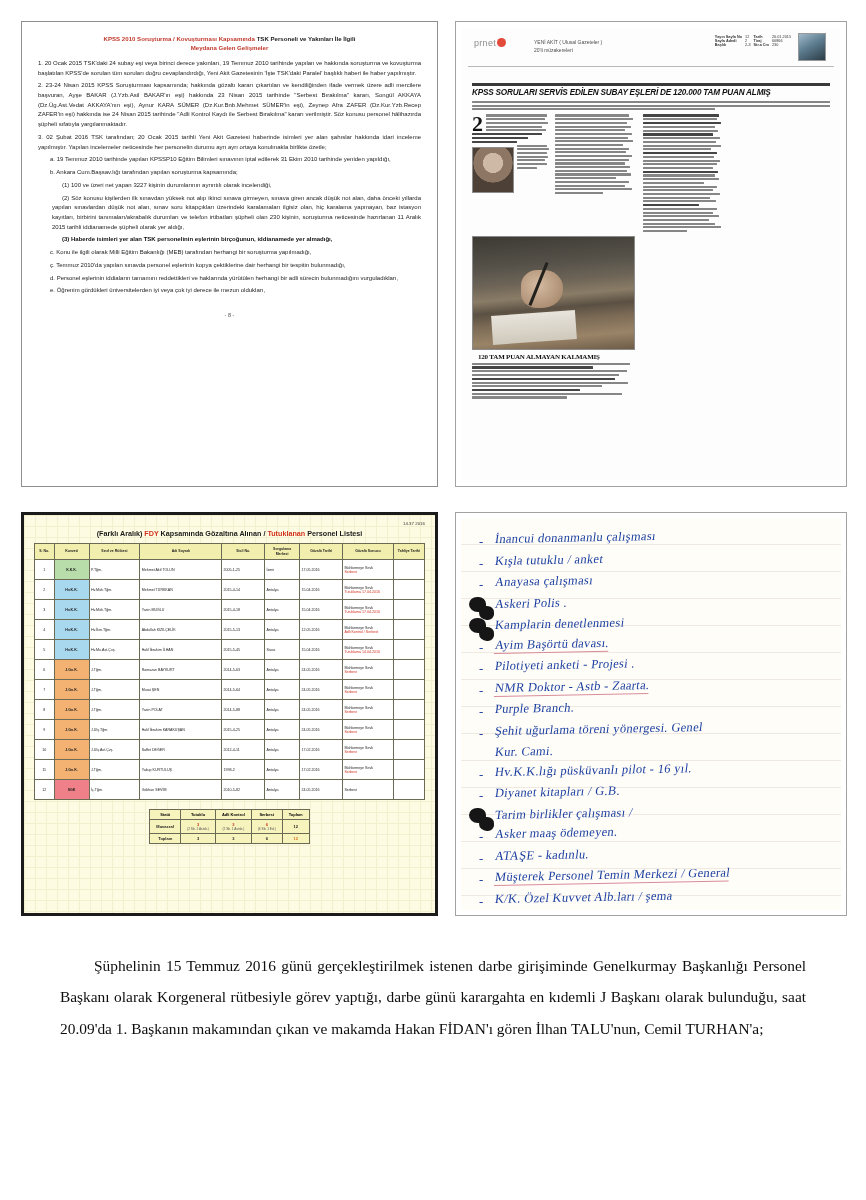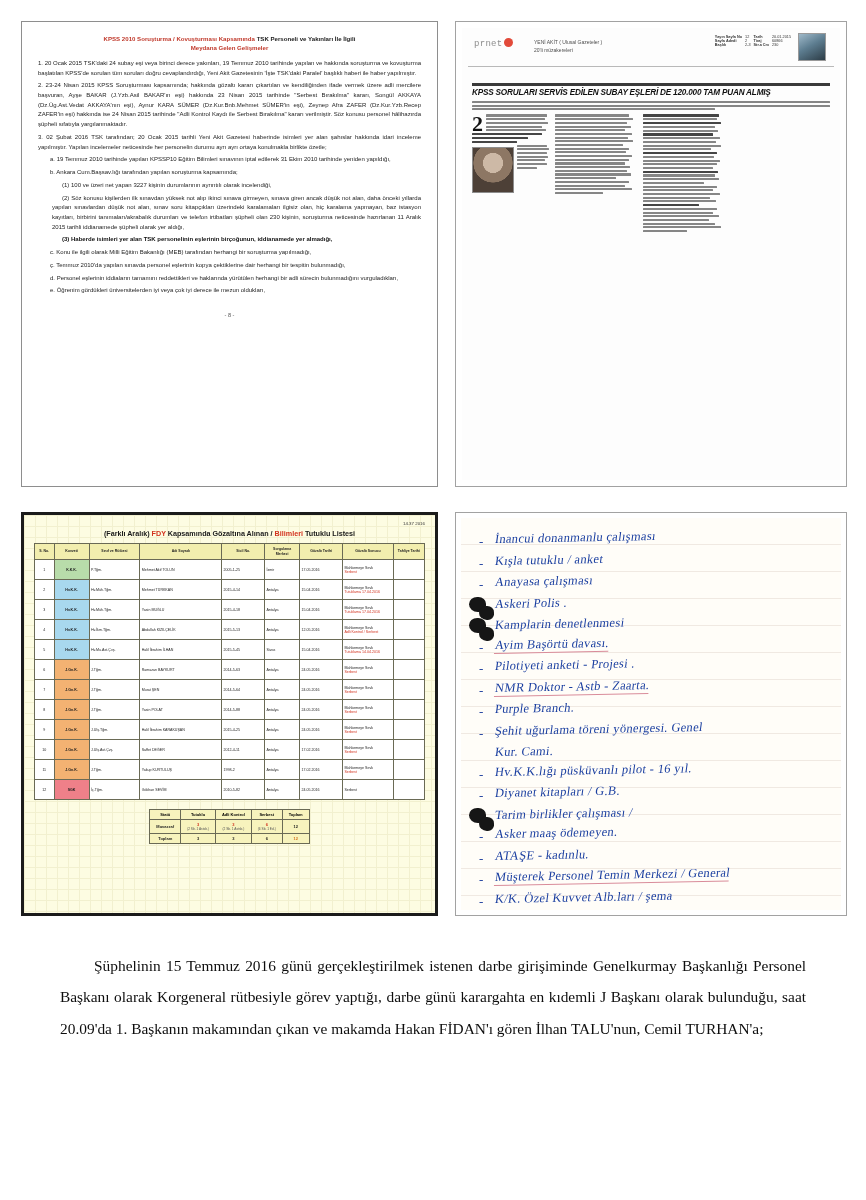--- a/index.html
+++ b/index.html
@@ -34,21 +34,21 @@
   .rep-p.ind{text-indent:12px;}
   .rep-p.ind2{padding-left:14px;text-indent:10px;}
   .bold{font-weight:bold;color:#111;}
   .pgno{text-align:center;font-size:5.6px;color:#555;margin-top:16px;
         font-family:"Liberation Sans", sans-serif;filter:blur(.3px);}
 
   
   #doc-news{left:455px;top:21px;width:392px;height:466px;border:1px solid #a2a2a2;}
   #doc-news .np-sheet{position:absolute;inset:6px;background:#fdfdfd;}
   .np-head{position:relative;height:38px;border-bottom:1px solid #b9b9b9;margin:0 6px;}
-  .np-logo{position:absolute;left:6px;top:10px;font-family:Liberation Mono, monospace;
+  .np-logo{position:absolute;left:6px;top:10px;font-family:Liberation Sans, sans-serif;
            font-size:9px;color:#8e8e8e;letter-spacing:.3px;filter:blur(.35px);}
   .np-logo .dot{display:inline-block;width:9px;height:9px;border-radius:50%;
         background:#e24a3a;vertical-align:-1px;margin-left:1px;}
   .np-src{position:absolute;left:66px;top:10px;font-family:"Liberation Sans",sans-serif;
           font-size:5px;color:#4d4d4d;line-height:1.6;filter:blur(.35px);}
   .np-meta{position:absolute;right:40px;top:7px;font-family:"Liberation Sans",sans-serif;
            font-size:3.8px;color:#333;filter:blur(.4px);}
   .np-meta table{border-collapse:collapse;}
   .np-meta td{padding:0 3px 0 0;white-space:nowrap;}
   .np-meta td.lb{font-weight:bold;}
@@ -297,29 +297,47 @@
             <div class="fakeline" style="width:92%"></div>
           <div class="fakeline" style="width:88%"></div>
             <div class="fakeline" style="width:95%"></div>
           <div class="fakeline" style="width:83%"></div>
             <div class="fakeline" style="width:90%"></div>
           <div class="fakeline" style="width:97%"></div>
             <div class="fakeline" style="width:55%"></div>
         </div>
         <div style="clear:both"></div>
 
+        <div style="width:163px">
+          <div class="np-photo">
+            <div class="paper"></div>
+            <div class="hand"></div>
+            <div class="pen"></div>
+          </div>
+          <div class="np-cap">120 TAM PUAN ALMAYAN KALMAMIŞ</div>
+          <div class="fakeline" style="width:97%"></div>
+            <div class="fakeline b" style="width:74%"></div>
+          <div class="fakeline" style="width:95%"></div>
+            <div class="fakeline" style="width:90%"></div>
+          <div class="fakeline b" style="width:88%"></div>
+            <div class="fakeline" style="width:96%"></div>
+          <div class="fakeline" style="width:80%"></div>
+            <div class="fakeline b" style="width:66%"></div>
+          <div class="fakeline" style="width:92%"></div>
+            <div class="fakeline" style="width:58%"></div>
+        </div>
       </div>
     </div>
   </div>
 
   <div class="exhibit thick" id="doc-table">
     <div class="sheet">
       <div class="sheet-date">14.37 2016</div>
       <div class="sheet-title">
-        <span>(Farklı Aralık) </span><span class="r">FDY</span><span> Kapsamında Gözaltına Alınan / </span><span class="r">Bilimleri</span><span> Tutuklu Listesi</span>
+        <span>(Farklı Aralık) </span><span class="r">FDY</span><span> Kapsamında Gözaltına Alınan / </span><span class="r">Tutuklanan</span><span> Personel Listesi</span>
       </div>
       <table class="tbl">
         <colgroup>
           <col style="width:5%">
             <col style="width:9%">
             <col style="width:13%">
             <col style="width:21%">
           <col style="width:11%">
             <col style="width:9%">
             <col style="width:11%">

